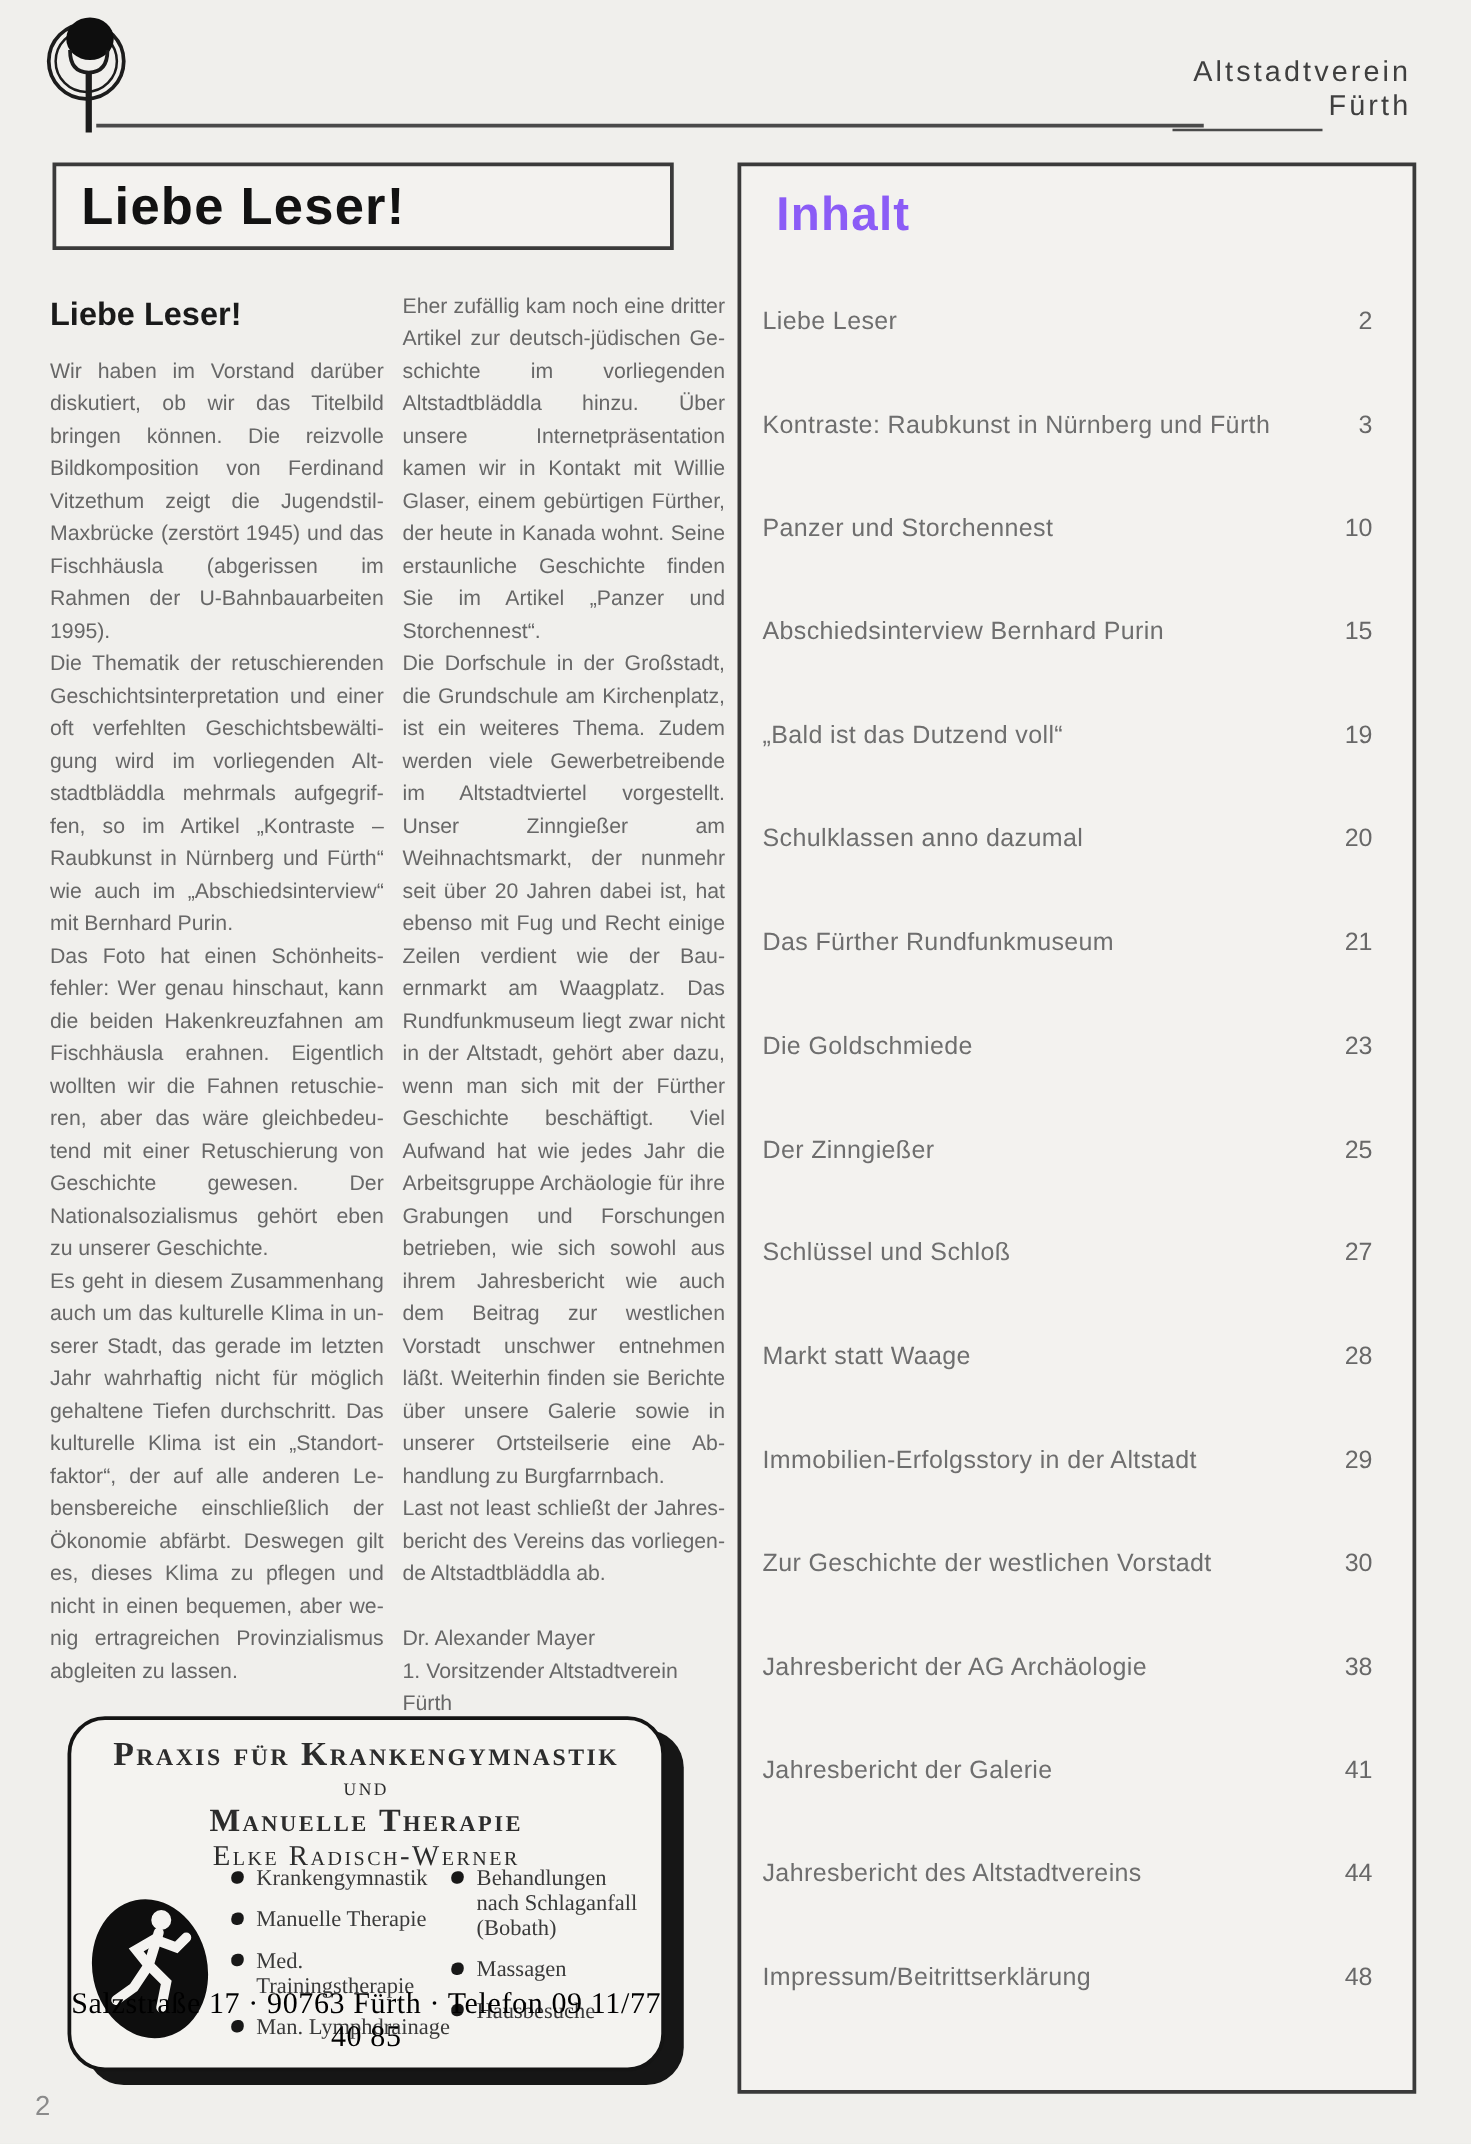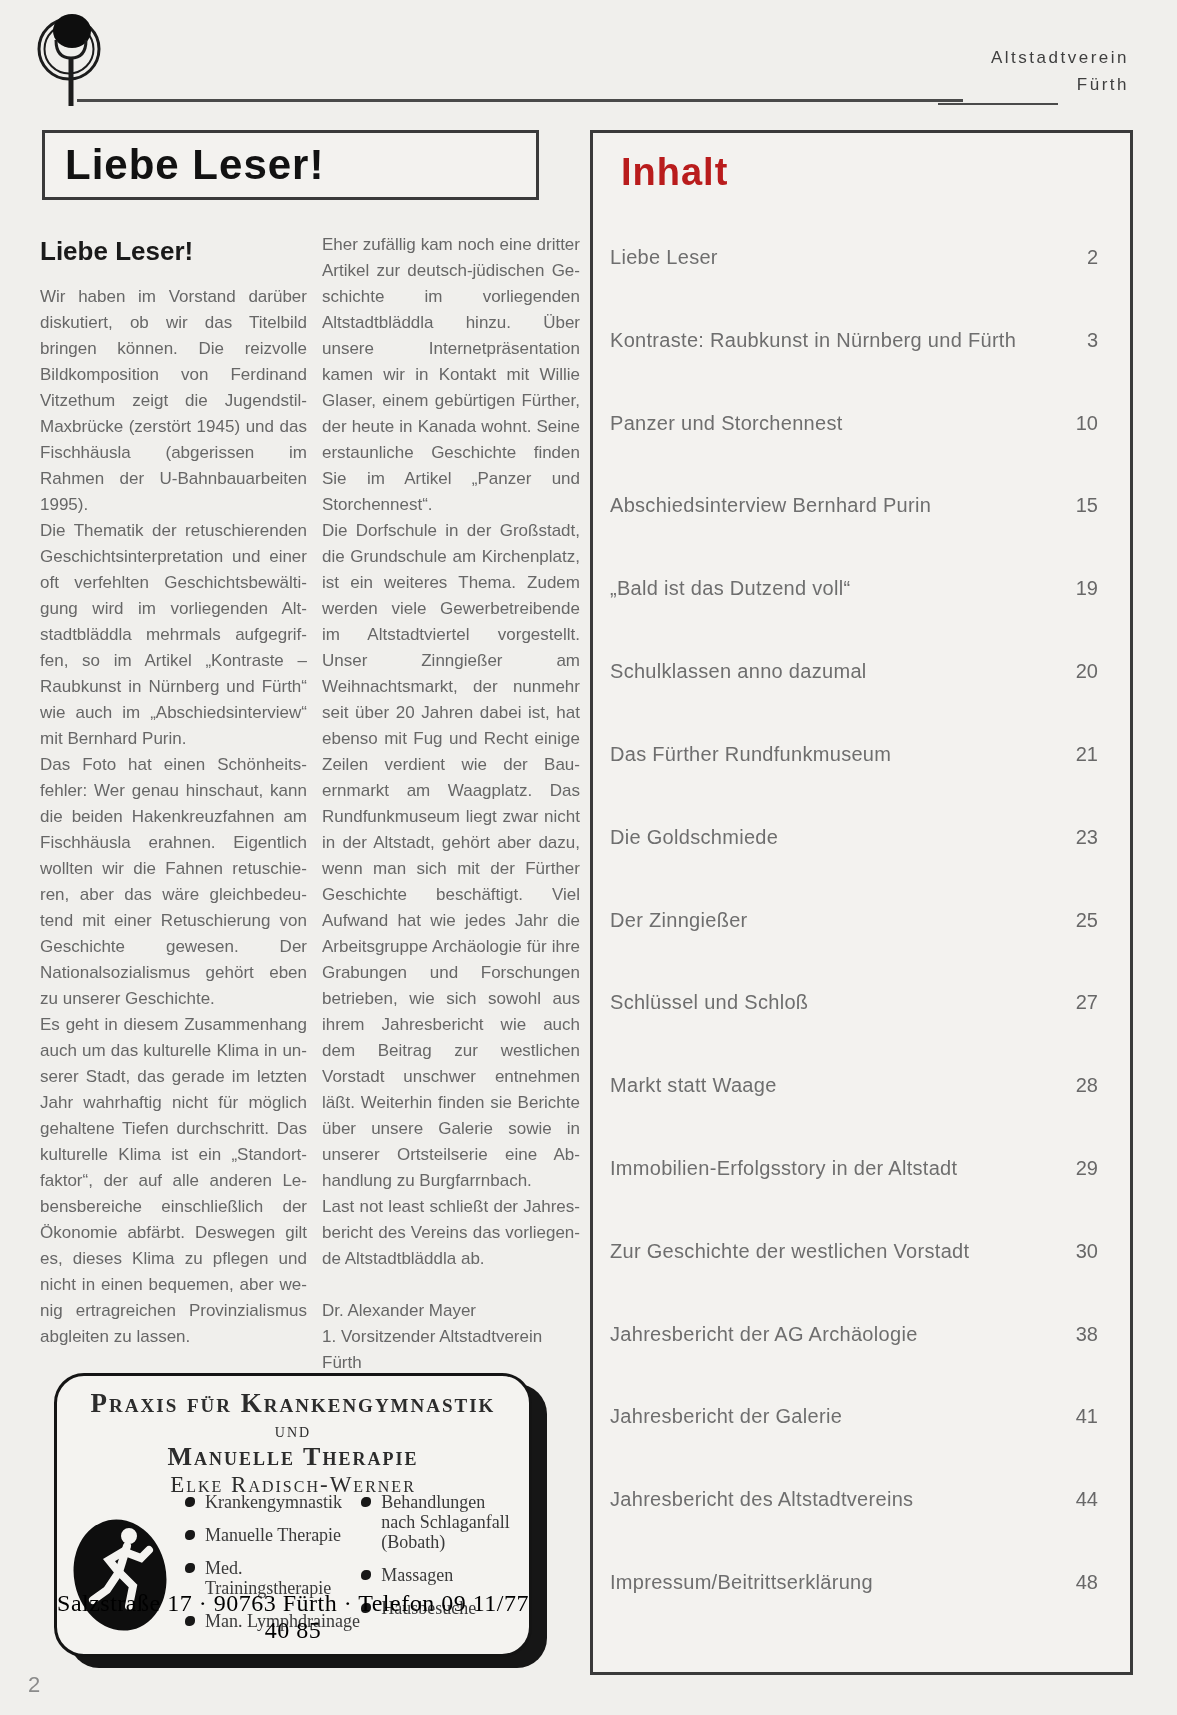--- a/index.html
+++ b/index.html
@@ -11,41 +11,41 @@
   }
   .page{
     position:absolute;inset:0;
     background:#f0efec;
     overflow:hidden;
   }
   
   .logo{position:absolute;left:14px;top:4px;width:130px;height:104px;}
   .org{
     position:absolute;right:48px;top:44px;text-align:right;
-    color:#3f3f3f;letter-spacing:2.5px;font-size:17px;line-height:27px;
+    color:#3f3f3f;letter-spacing:2.5px;font-size:23px;line-height:27px;
   }
   .rule-main{position:absolute;left:77px;top:99px;width:886px;height:3px;background:#4a4a4a;}
   .rule-sub{position:absolute;left:938px;top:103px;width:120px;height:2px;background:#4a4a4a;}
 
   
   .title-box{
     position:absolute;left:42px;top:130px;width:497px;height:70px;
     border:3px solid #3a3a3a;background:#f3f2ef;box-sizing:border-box;
     display:flex;align-items:center;
   }
   .title-box h1{
     margin:0 0 0 20px;font-size:42px;font-weight:700;color:#121212;letter-spacing:1px;
   }
   .toc-box{
     position:absolute;left:590px;top:130px;width:543px;height:1545px;
     border:3px solid #3a3a3a;background:#f3f2ef;box-sizing:border-box;
   }
   .toc-title{
     position:absolute;left:28px;top:18px;margin:0;
-    font-size:38px;font-weight:700;color:#b91c1c;letter-spacing:1px;
+    font-size:38px;font-weight:700;color:#8b5cf6;letter-spacing:1px;
   }
   .toc-list{
     position:absolute;left:17px;right:32px;top:113px;bottom:75px;
     display:flex;flex-direction:column;justify-content:space-between;
   }
   .toc-row{display:flex;justify-content:space-between;align-items:baseline;
     font-size:20px;color:#6e6e6e;height:26px;text-align:center;}
   .toc-row .lbl{letter-spacing:.3px;}
   .toc-row .pg{color:#686868;}
 

